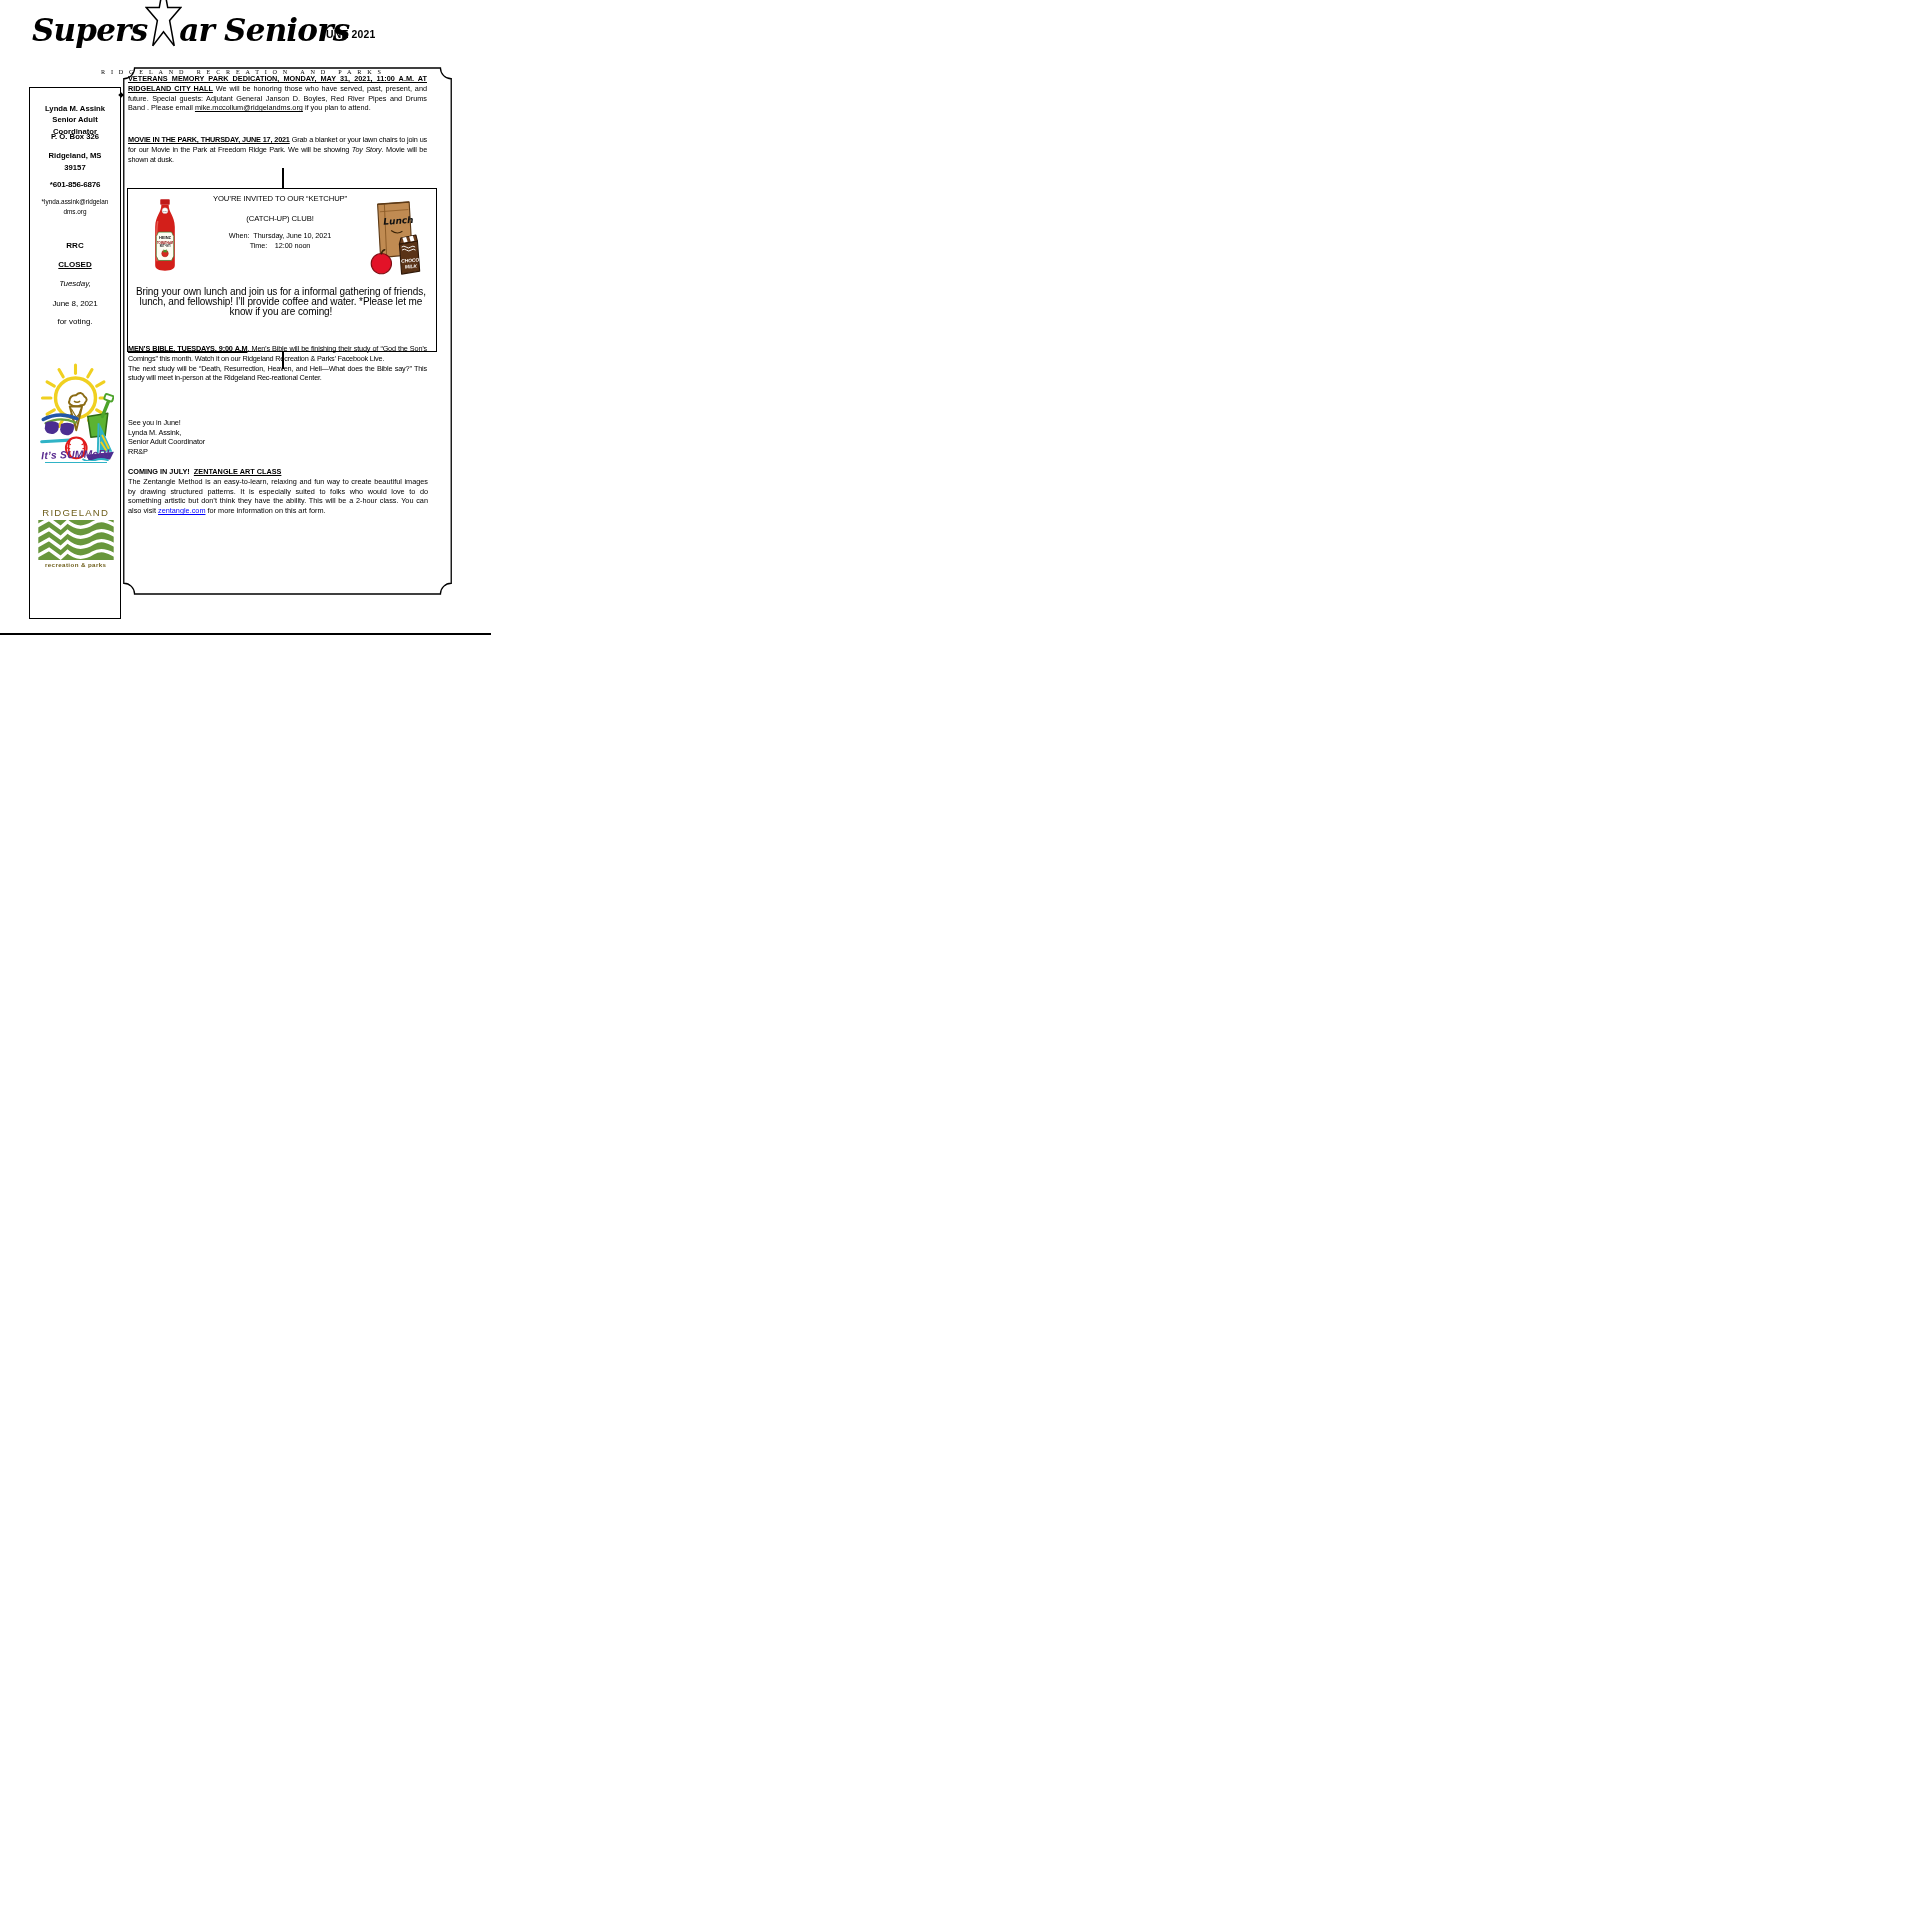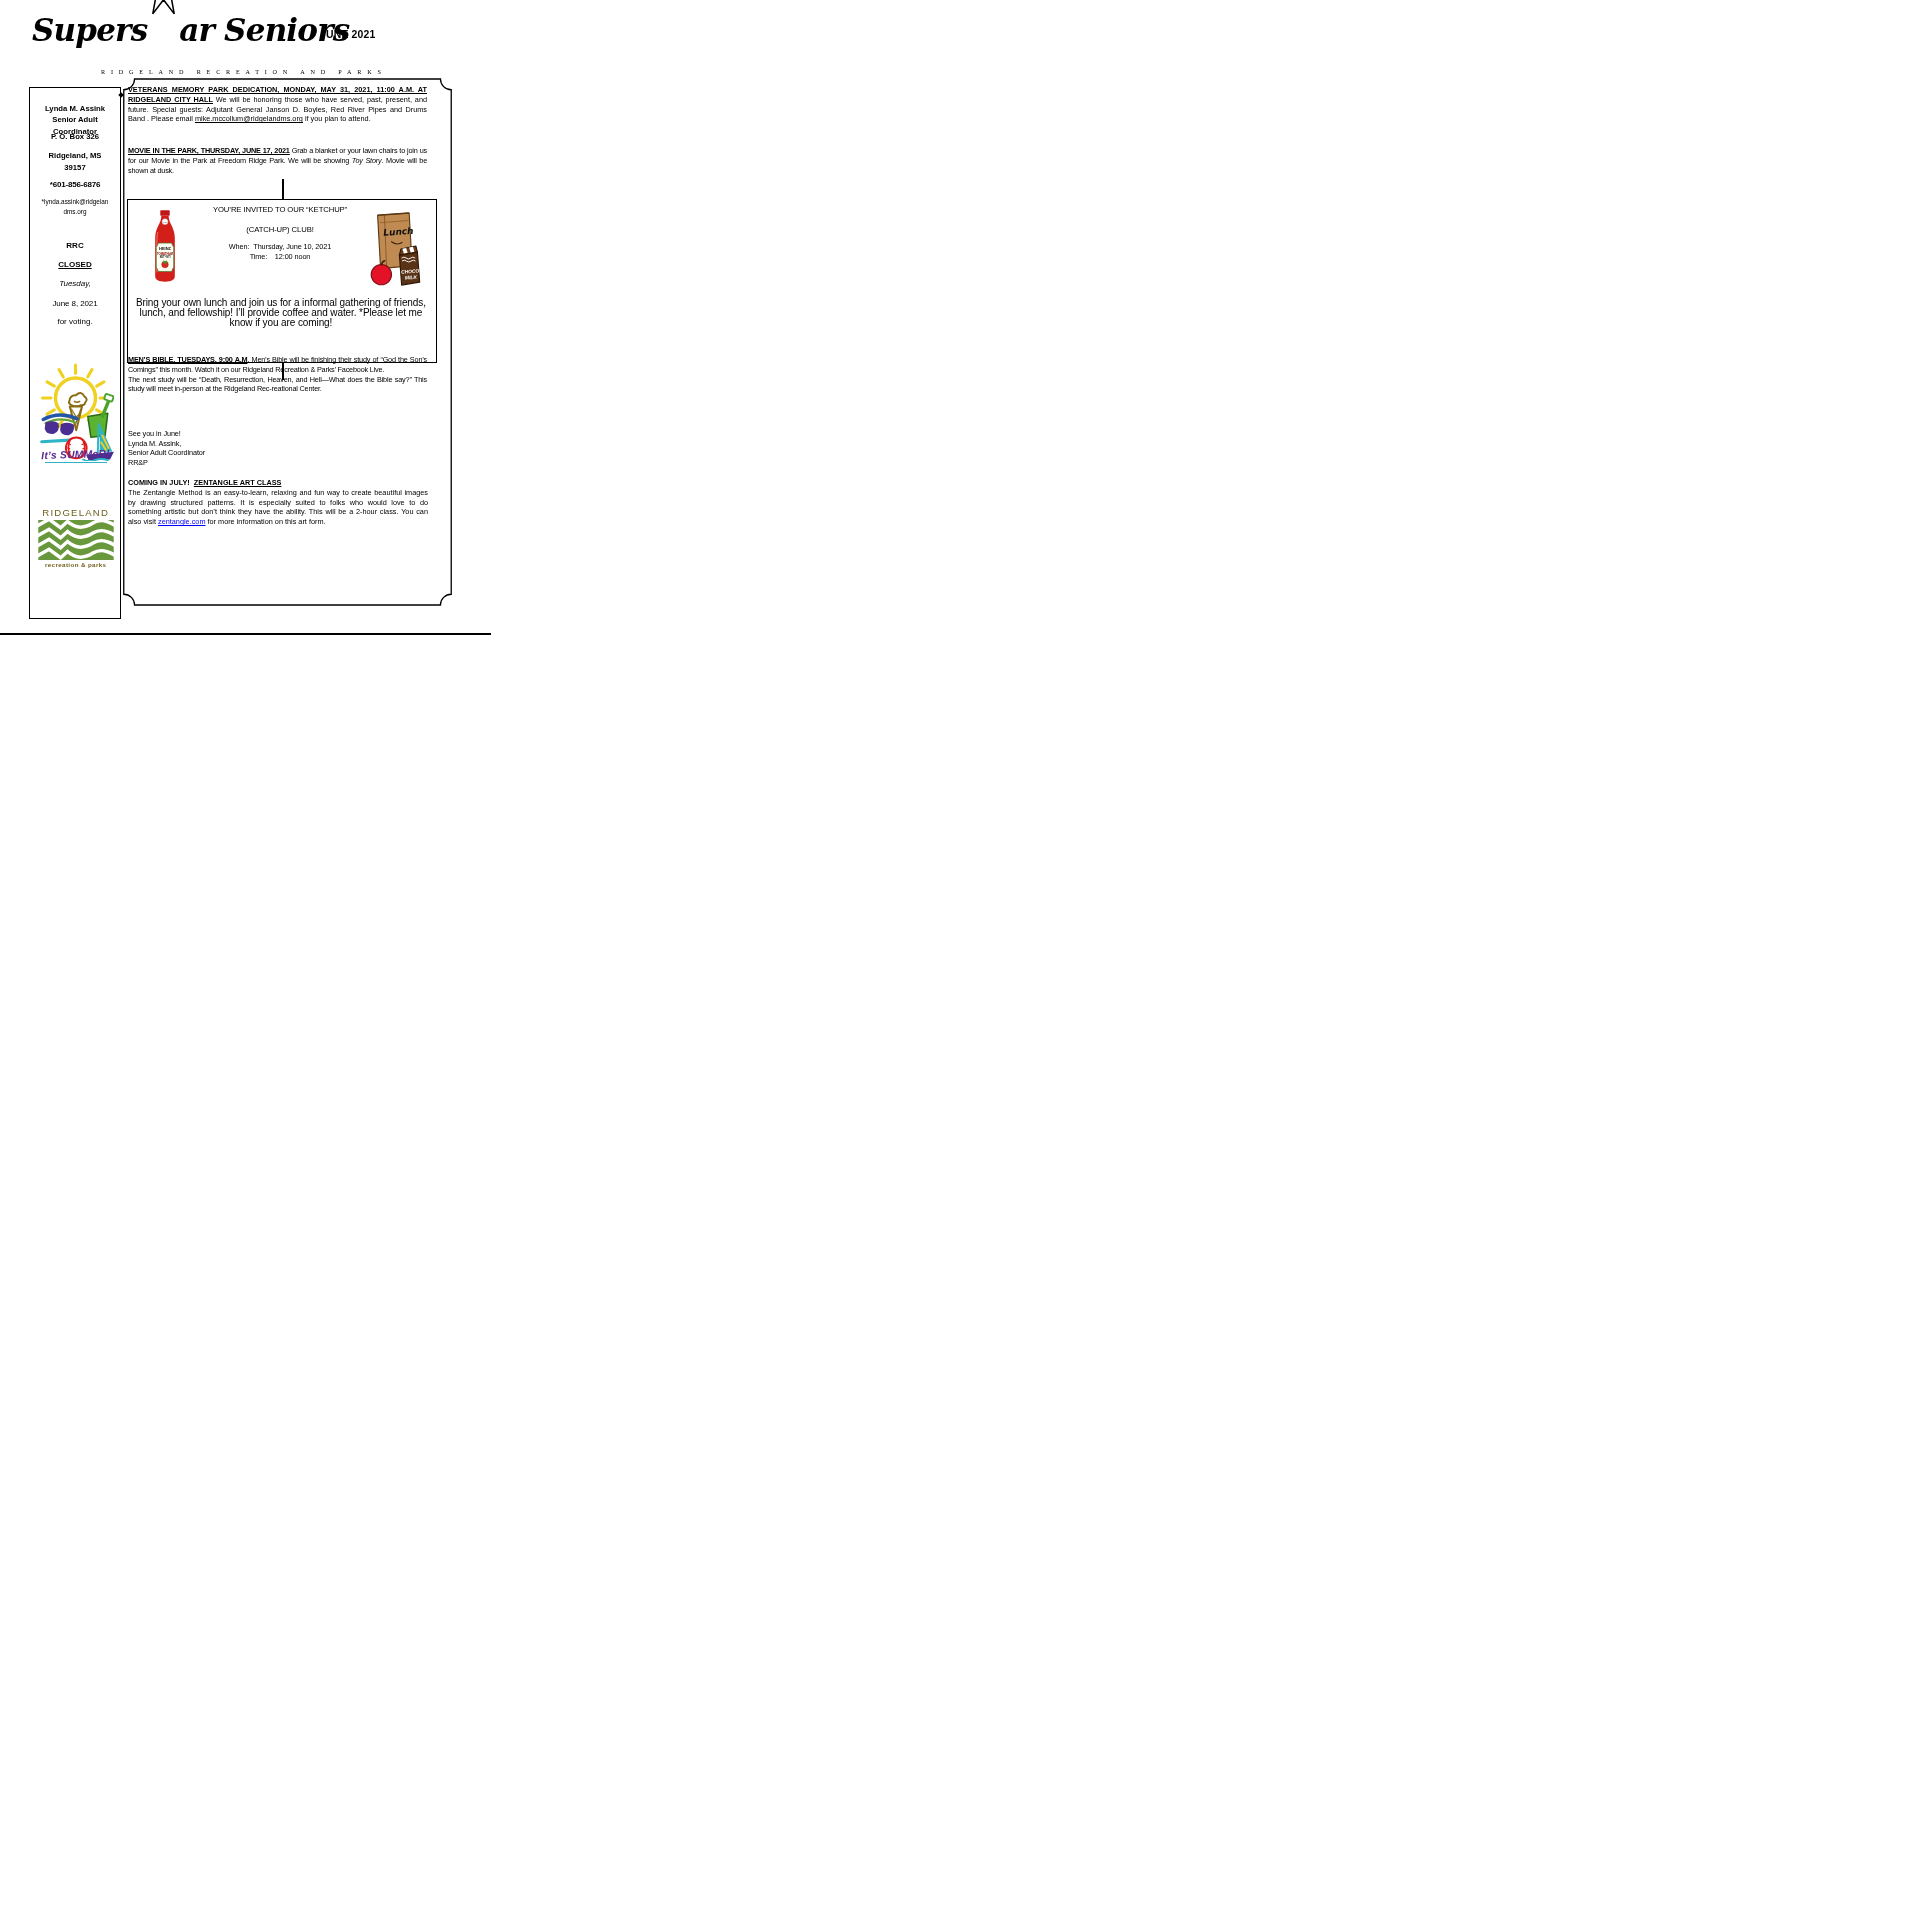--- a/index.html
+++ b/index.html
@@ -1,20 +1,20 @@
 <!DOCTYPE html>
 <html style="font-size:6.2px"><head>
 <meta charset="utf-8">
 <style>
   html,body{margin:0;padding:0;background:#fff;}
   #page{position:relative;width:491px;height:636px;background:#fff;overflow:hidden;
         font-family:"Liberation Sans",sans-serif;color:#000;}
 
   
-  .wordmark{position:absolute;left:32px;top:11.6px;display:flex;align-items:flex-start;
+  .wordmark{position:absolute;left:32px;top:11.6px;display:flex;align-items:flex-end;
             font-family:"DejaVu Serif",serif;font-style:italic;font-weight:bold;
             font-size:31px;letter-spacing:-0.8px;white-space:nowrap;}
   .wordmark .star-wrap{position:relative;width:32px;height:3.9px;}
   .wordmark svg{position:absolute;left:-2.3px;bottom:-4.6px;}
   .tagline{position:absolute;left:101px;top:68px;font-family:"Liberation Serif",serif;
            font-size:6.2px;letter-spacing:5.8px;white-space:nowrap;}
   .issue-date{position:absolute;left:320px;top:28.5px;font-size:10.4px;font-weight:bold;letter-spacing:0.2px;}
 
   
   .sidebar{position:absolute;left:29px;top:87px;width:92px;height:532px;
@@ -34,21 +34,21 @@
   .p-vote{top:229px;font-size:8px;}
   .summer-art{position:absolute;left:7px;top:270px;width:77px;text-align:center;}
   .summer-caption{margin-top:-13px;font-size:10.4px;font-weight:bold;font-style:italic;
                   color:#5b2d91;letter-spacing:0.2px;transform:rotate(-2deg);white-space:nowrap;}
   .summer-underline{margin:1.5px auto 0;width:62px;height:1.9px;background:#2fb3c6;}
   .rrp-logo{position:absolute;left:7.7px;top:419px;width:76px;text-align:center;}
   .rrp-name{font-size:9.6px;letter-spacing:1.2px;color:#6f5f1c;font-weight:normal;}
   .rrp-sub{margin-top:1.5px;font-size:6.2px;letter-spacing:0.4px;color:#6f5f1c;font-weight:bold;}
 
   
-  .main-box{position:absolute;left:123px;top:78px;width:312px;height:528px;border-radius:29px;}
+  .main-box{position:absolute;left:123px;top:67px;width:312px;height:528px;border-radius:29px;}
   .main-frame{position:absolute;left:0;top:0;}
   .blk{position:absolute;font-size:7.3px;line-height:9.8px;}
   .justify{text-align:justify;}
   .narrow{letter-spacing:-0.2px;}
   .hd{font-weight:bold;text-decoration:underline;text-underline-offset:1.2px;text-decoration-thickness:1px;}
   .hd-plain{font-weight:bold;}
   .veterans{left:5px;top:7px;width:299px;}
   .movie{left:5px;top:68px;width:299px;}
   .mens{left:5px;top:277px;width:299px;}
   .closing{left:5px;top:351px;width:193px;line-height:9.6px;letter-spacing:-0.1px;}

